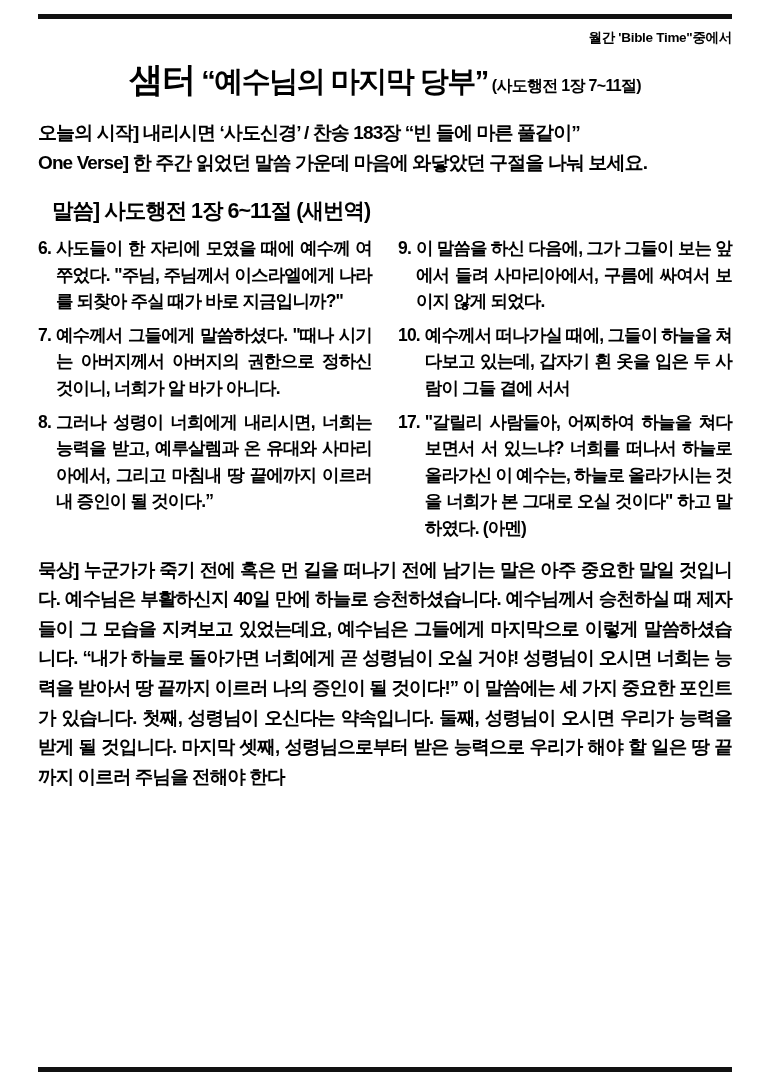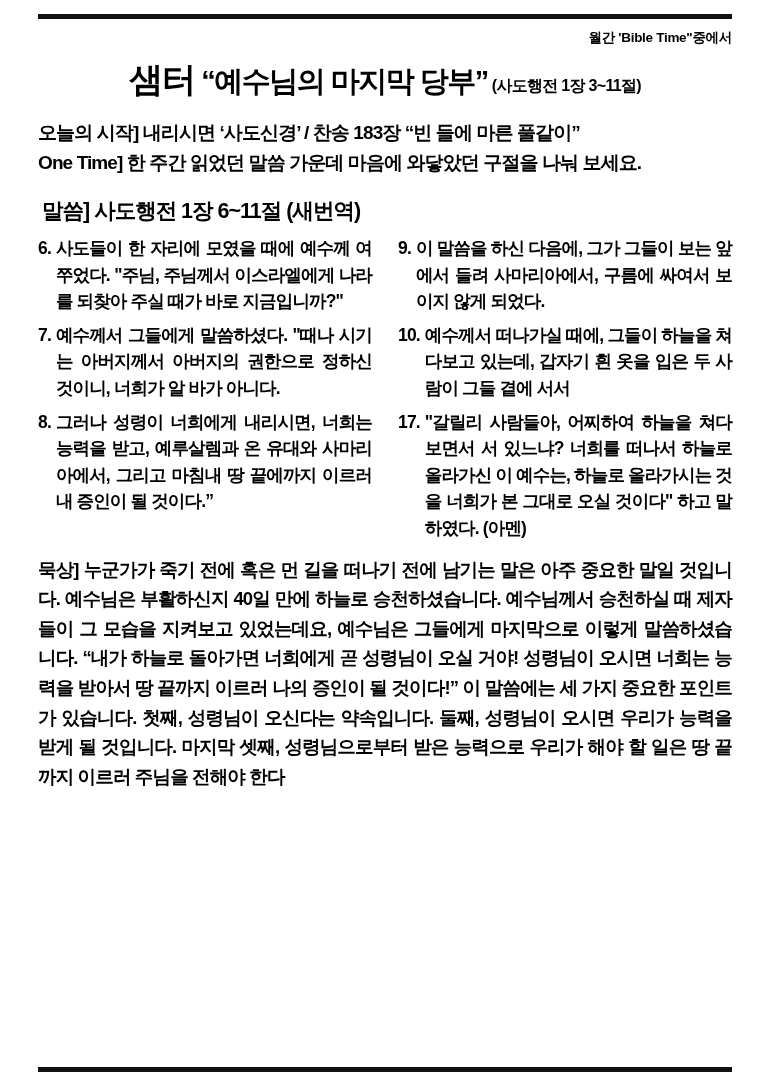--- a/index.html
+++ b/index.html
@@ -70,21 +70,21 @@
     letter-spacing: -0.9px;
     line-height: 1.45;
     margin: 0 0 6px 0;
   }
   .intro .lbl { font-weight: 800; }
   .intro-line2 { margin-top: 2px; }
   .section-head {
     font-size: 21.5px;
     font-weight: 800;
     letter-spacing: -1px;
-    margin: 20px 0 10px 4px;
+    margin: 20px 0 10px 14px;
   }
   .verses {
     display: flex;
     gap: 26px;
     margin-top: 4px;
   }
   .vcol {
     flex: 1 1 0;
     min-width: 0;
   }
@@ -120,26 +120,26 @@
 </head>
 <body>
 
 <div class="page">
 
   <div class="rule-top"></div>
 
   <div class="source-line">월간 'Bible Time"중에서</div>
 
   <div class="title-row">
-    <span class="title-small">샘터</span><span class="title-main">“예수님의 마지막 당부”</span><span class="title-ref">(사도행전 1장 3~11절)</span>
+    <span class="title-small">샘터</span><span class="title-main">“예수님의 마지막 당부”</span><span class="title-ref">(사도행전 1장 7~11절)</span>
   </div>
 
   <div class="intro">
     <div><span class="lbl">오늘의 시작]</span><span> 내리시면 ‘사도신경’ /   찬송 183장 “빈 들에 마른 풀같이”</span></div>
-    <div class="intro-line2"><span class="lbl">One Time]</span><span> 한 주간 읽었던 말씀 가운데 마음에 와닿았던 구절을 나눠 보세요.</span></div>
+    <div class="intro-line2"><span class="lbl">One Verse]</span><span> 한 주간 읽었던 말씀 가운데 마음에 와닿았던 구절을 나눠 보세요.</span></div>
   </div>
 
   <div class="section-head">말씀] 사도행전 1장 6~11절 (새번역)</div>
 
   <div class="verses">
     <div class="vcol">
       <div class="verse">
         <span class="num">6.</span>
         <span class="txt">사도들이 한 자리에 모였을 때에 예수께 여쭈었다. "주님, 주님께서 이스라엘에게 나라를 되찾아 주실 때가 바로 지금입니까?"</span>
       </div>

